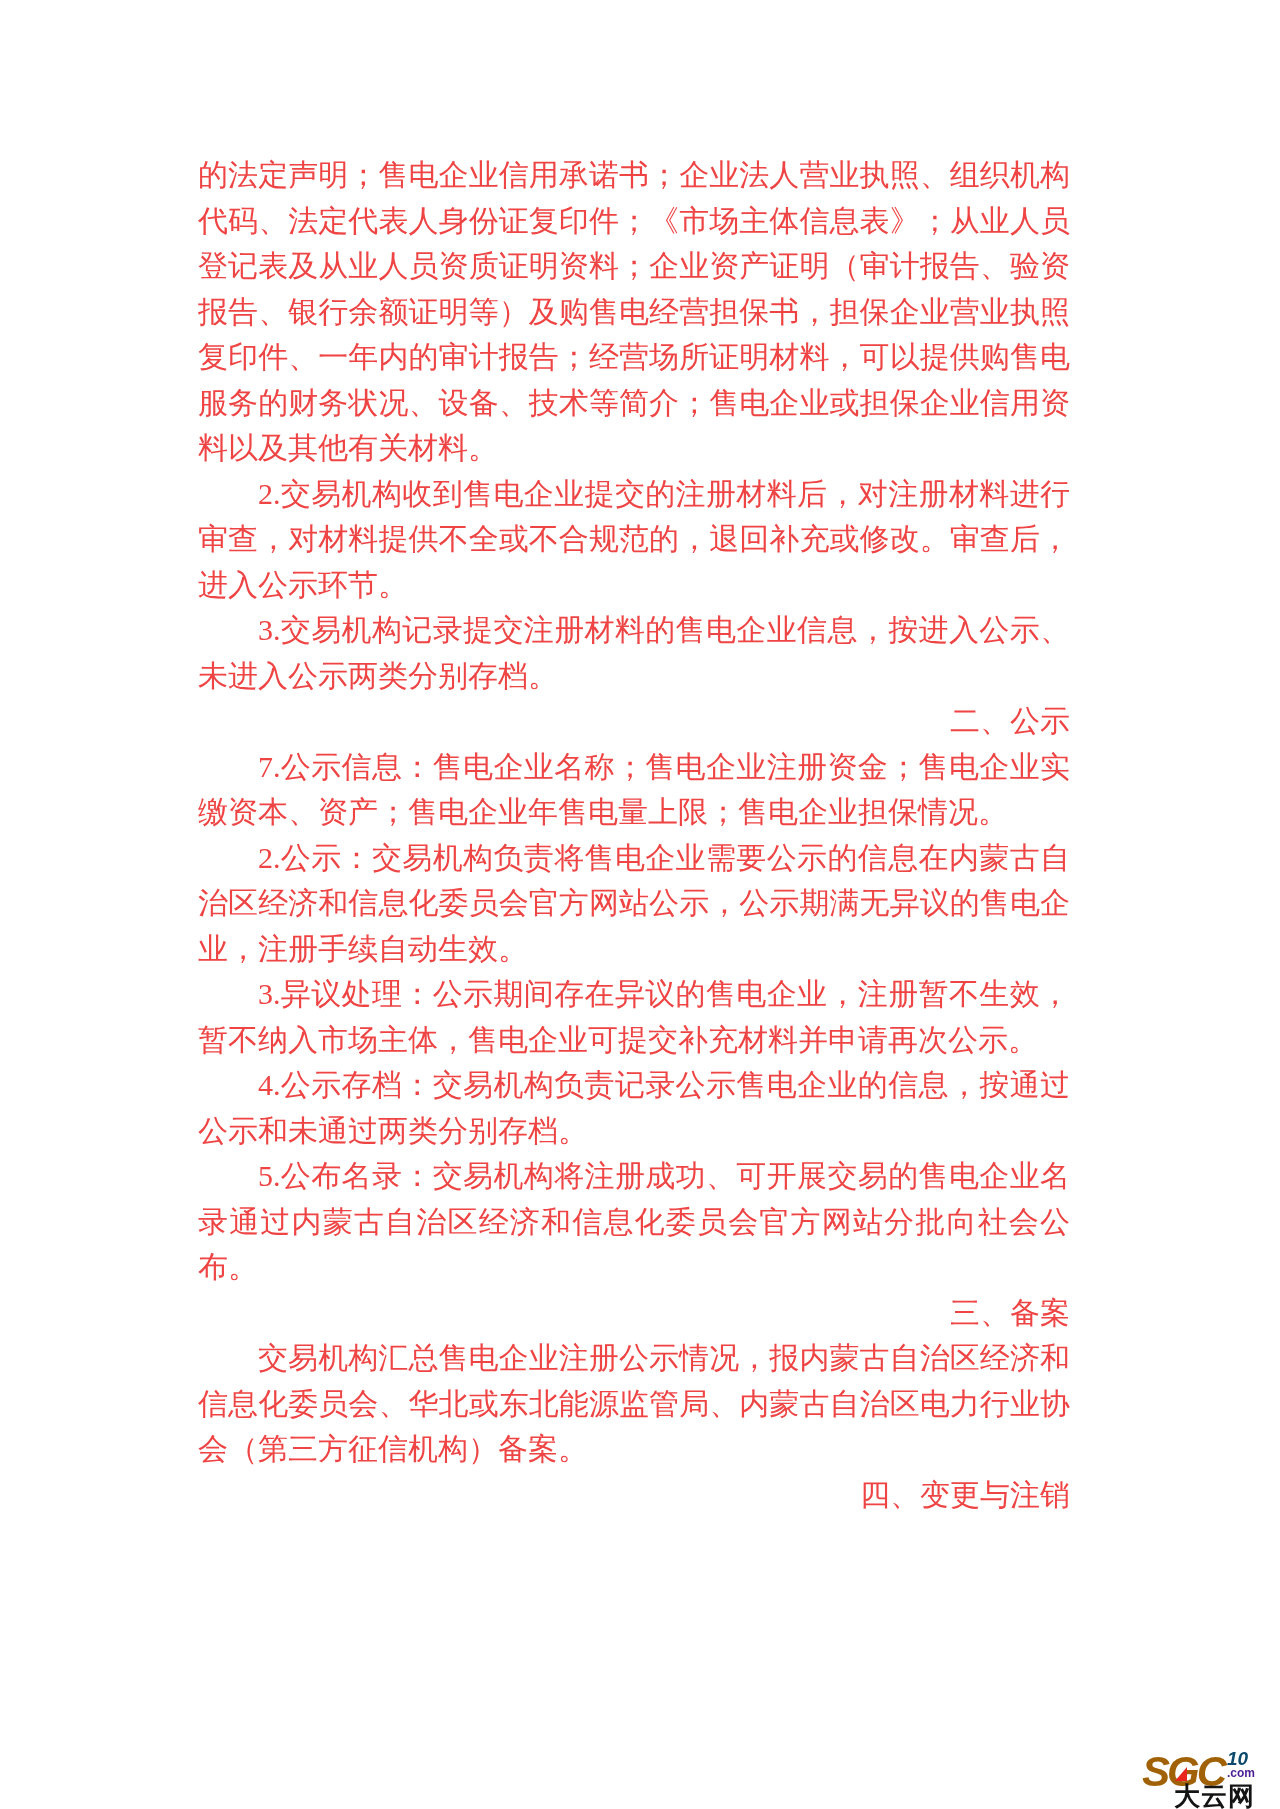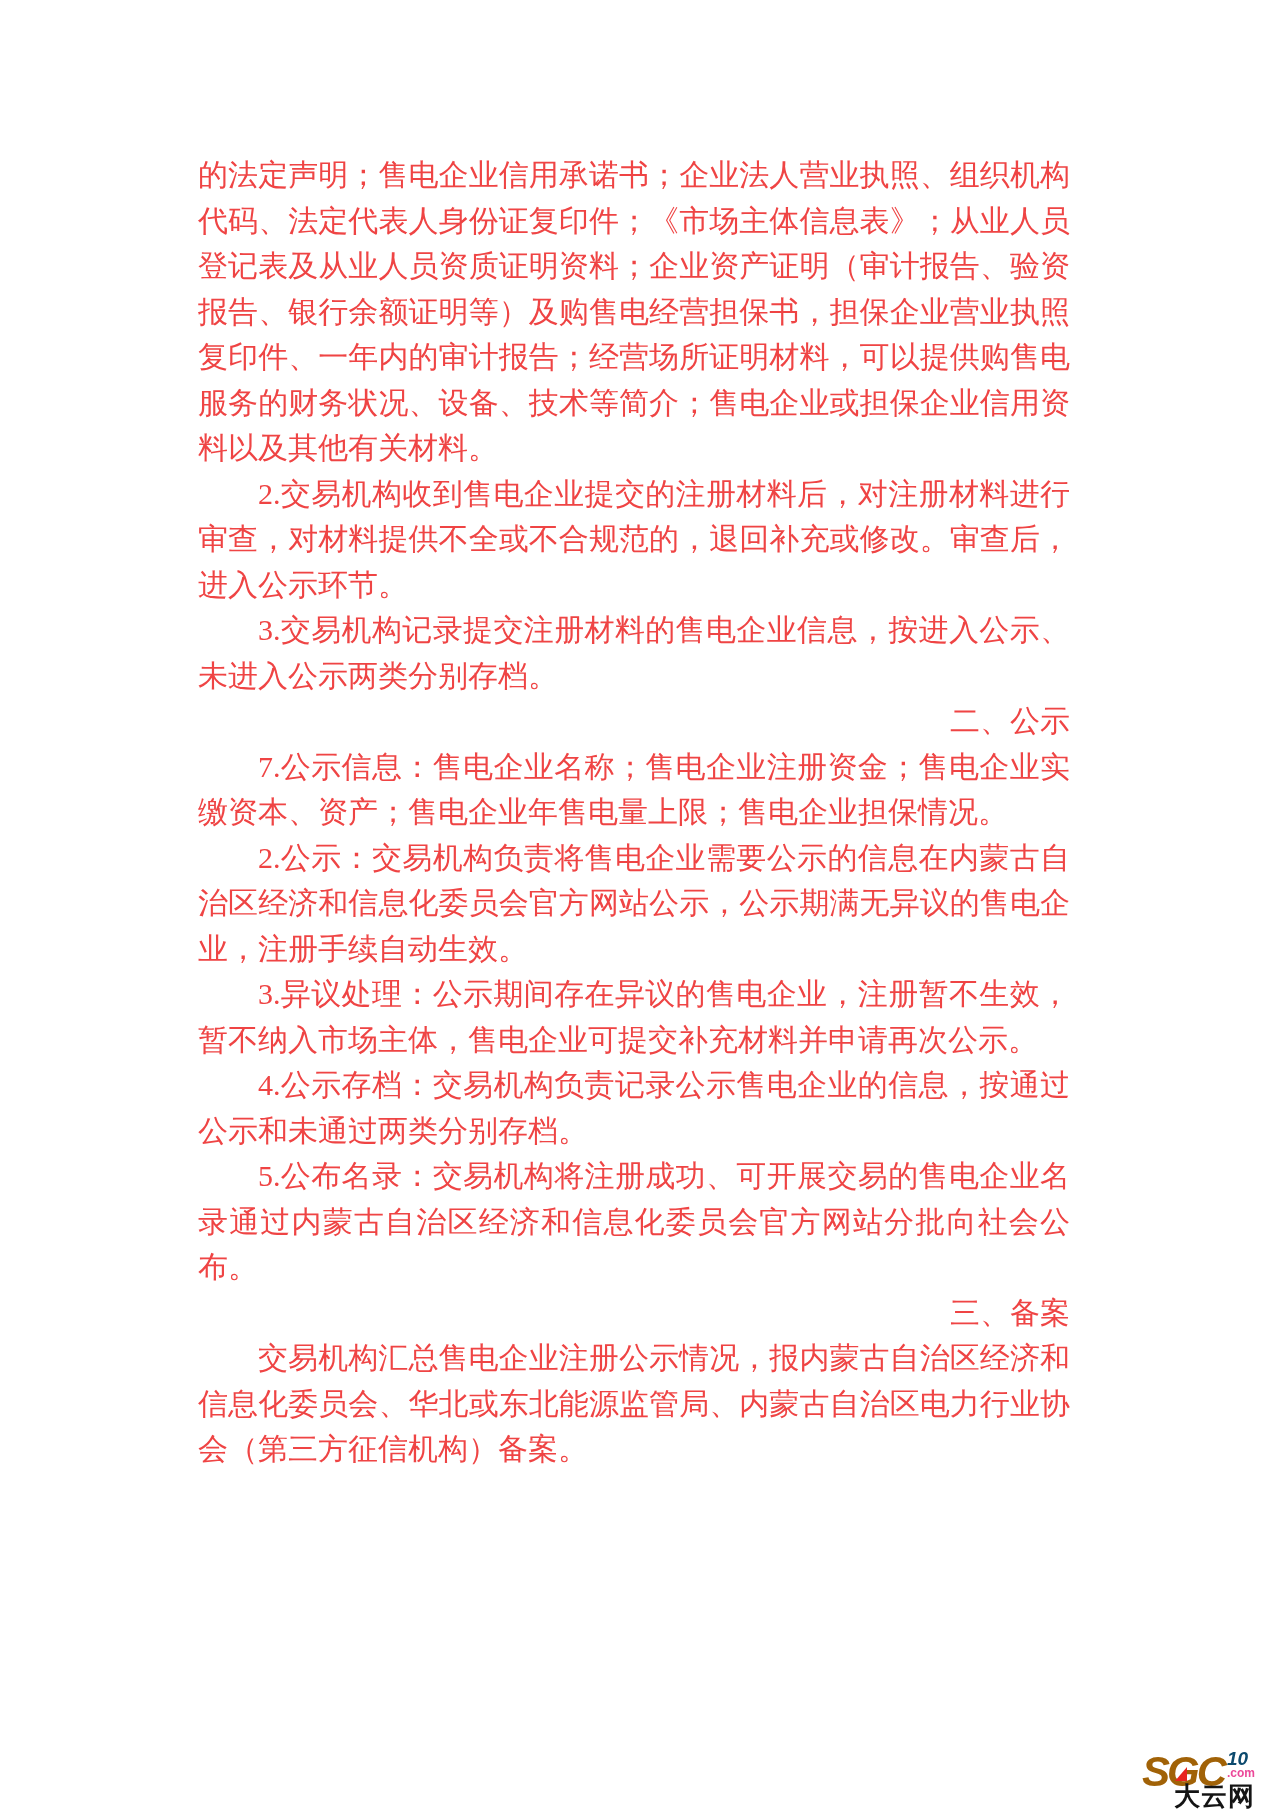--- a/index.html
+++ b/index.html
@@ -70,21 +70,21 @@
     font-size: 19px;
     font-weight: 900;
     font-style: italic;
     color: #0c4a6e;
     line-height: 16px;
   }
   .wm-com {
     display: block;
     font-size: 12px;
     font-weight: 700;
-    color: #ec4899;
+    color: #4c1d95;
     line-height: 12px;
   }
   .wm-red {
     position: absolute;
     left: 33px;
     top: 16px;
     width: 12px;
     height: 14px;
     background: #e8251f;
     clip-path: polygon(100% 0, 100% 100%, 0 100%);
@@ -108,20 +108,21 @@
   <p class="indent">2.交易机构收到售电企业提交的注册材料后，对注册材料进行审查，对材料提供不全或不合规范的，退回补充或修改。审查后，进入公示环节。</p>
   <p class="indent">3.交易机构记录提交注册材料的售电企业信息，按进入公示、未进入公示两类分别存档。</p>
   <p class="heading">二、公示</p>
   <p class="indent">7.公示信息：售电企业名称；售电企业注册资金；售电企业实缴资本、资产；售电企业年售电量上限；售电企业担保情况。</p>
   <p class="indent">2.公示：交易机构负责将售电企业需要公示的信息在内蒙古自治区经济和信息化委员会官方网站公示，公示期满无异议的售电企业，注册手续自动生效。</p>
   <p class="indent">3.异议处理：公示期间存在异议的售电企业，注册暂不生效，暂不纳入市场主体，售电企业可提交补充材料并申请再次公示。</p>
   <p class="indent">4.公示存档：交易机构负责记录公示售电企业的信息，按通过公示和未通过两类分别存档。</p>
   <p class="indent">5.公布名录：交易机构将注册成功、可开展交易的售电企业名录通过内蒙古自治区经济和信息化委员会官方网站分批向社会公布。</p>
   <p class="heading">三、备案</p>
   <p class="indent">交易机构汇总售电企业注册公示情况，报内蒙古自治区经济和信息化委员会、华北或东北能源监管局、内蒙古自治区电力行业协会（第三方征信机构）备案。</p>
+  <p class="heading">四、变更与注销</p>
 </div>
 
 <div class="watermark">
   <div class="wm-row">
     <span class="wm-sgc">SGC</span><span class="wm-stack"><span class="wm-10">10</span><span class="wm-com">.com</span></span>
     <span class="wm-red"></span>
   </div>
   <div class="wm-cn">大云网</div>
 </div>
 

